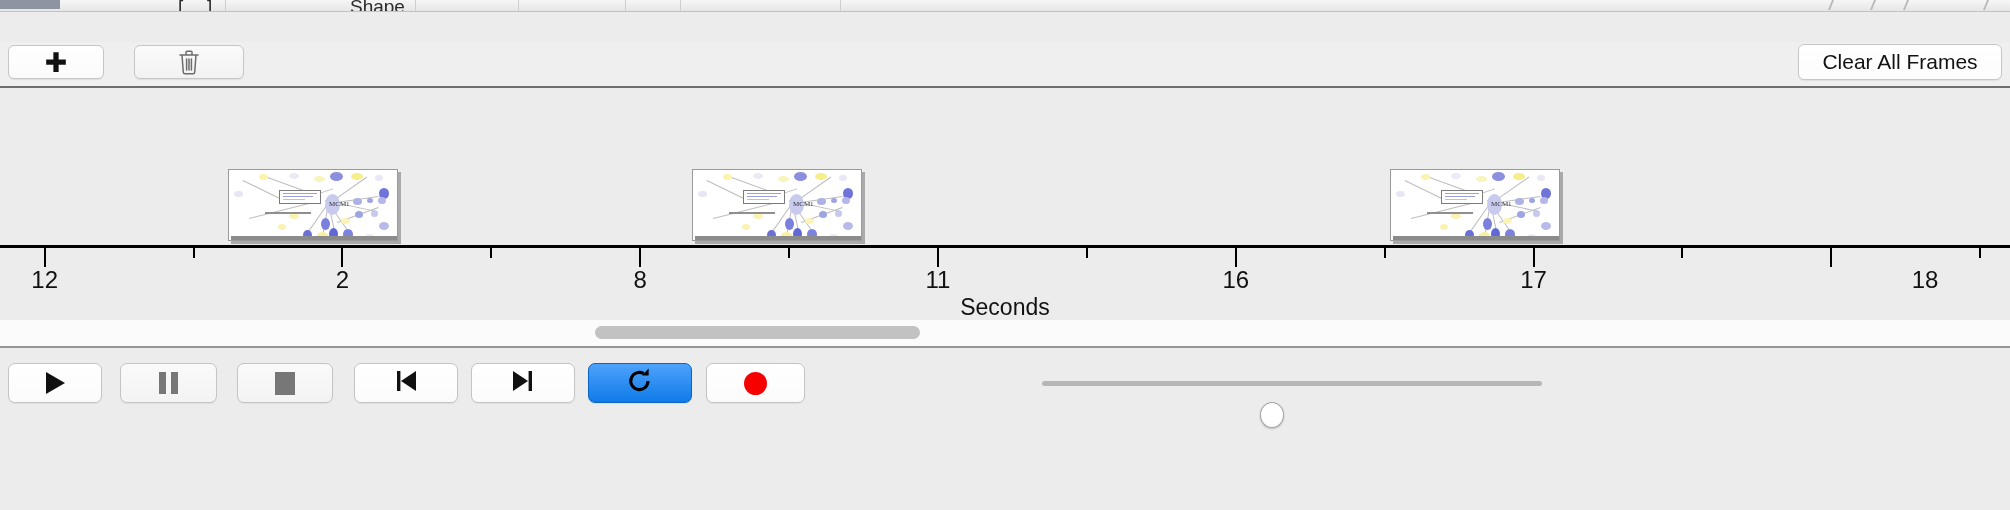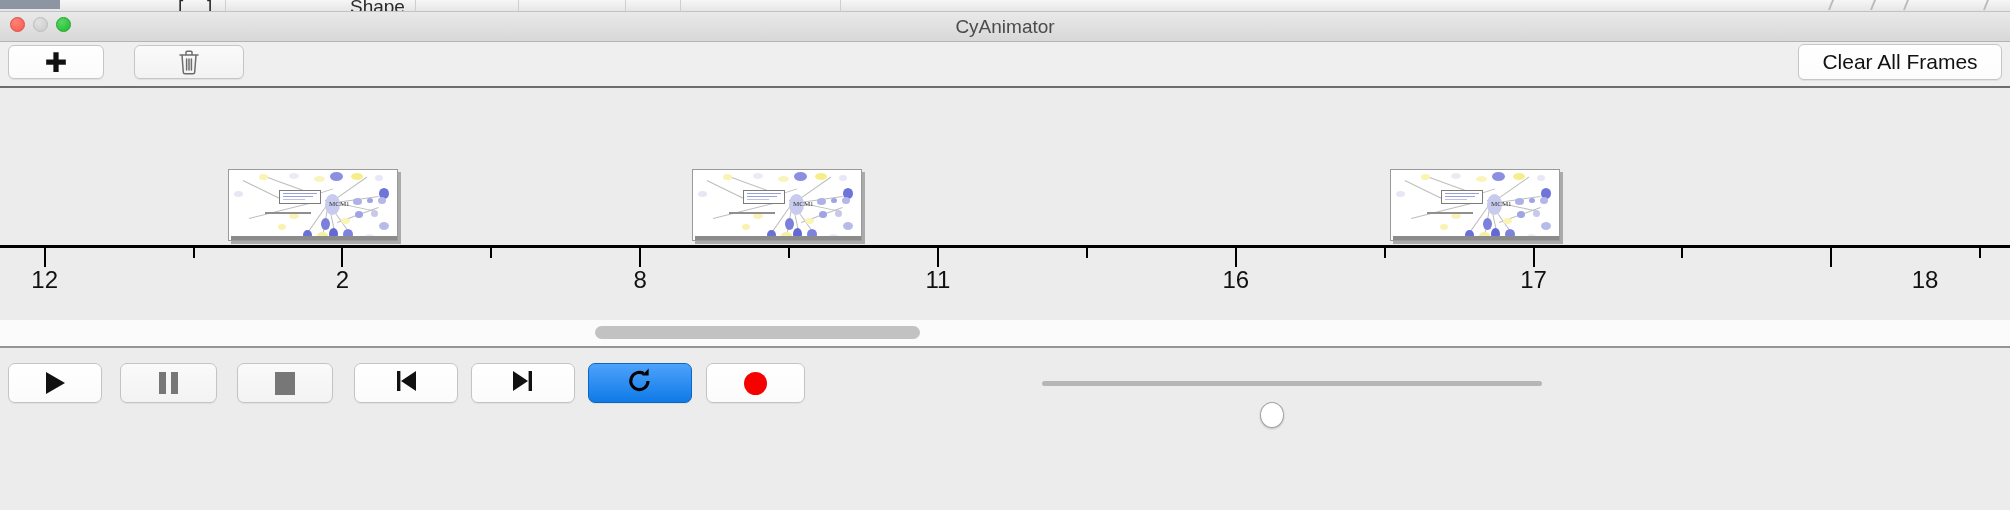--- a/index.html
+++ b/index.html
@@ -215,28 +215,20 @@
     <div class="bg-txt" style="left:178px">[</div>
     <div class="bg-txt" style="left:207px">]</div>
     <div class="bg-txt" style="left:350px">Shape</div>
     <div class="bg-tick" style="left:1830px"></div>
     <div class="bg-tick" style="left:1872px"></div>
     <div class="bg-tick" style="left:1905px"></div>
     <div class="bg-tick" style="left:1985px"></div>
   </div>
   <div class="bg-hairline"></div>
 
-  <div class="titlebar">
-    <div class="win-title">CyAnimator</div>
-    <div class="lights">
-      <div class="light red"></div>
-      <div class="light yellow"></div>
-      <div class="light green"></div>
-    </div>
-  </div>
 
   <div class="toolbar">
     <div class="tbtn" id="btn-add">
       <span class="plus-glyph">✚</span>
     </div>
     <div class="tbtn dim" id="btn-del">
       <span class="trash-glyph">
         <svg width="22" height="26" viewBox="0 0 22 26">
           <path d="M2 6 h18 M8 6 V3.2 a1 1 0 0 1 1-1 h4 a1 1 0 0 1 1 1 V6
                    M4 6 l1.3 17.2 a1.6 1.6 0 0 0 1.6 1.5 h8.2 a1.6 1.6 0 0 0 1.6-1.5 L18 6
@@ -420,20 +412,21 @@
         <div class="ticklabel" style="left: 640.222px;">8</div>
         <div class="tick major" style="left: 937px;"></div>
         <div class="ticklabel" style="left: 938px;">11</div>
         <div class="tick major" style="left: 1234.78px;"></div>
         <div class="ticklabel" style="left: 1235.78px;">16</div>
         <div class="tick major" style="left: 1532.56px;"></div>
         <div class="ticklabel" style="left: 1533.56px;">17</div>
         <div class="tick major" style="left: 1830.33px;"></div>
         <div class="ticklabel" style="left: 1925px;">18</div>
       </div>
+    <div class="axis-title">Seconds</div>
   </div>
 
   <div class="scrollzone">
     <div class="scrollthumb" style="left: 595px; width: 325px;"></div>
   </div>
 
   <div class="controls">
     <div class="cbtn" id="c-play">
       <span class="glyph-play"></span>
     </div>

